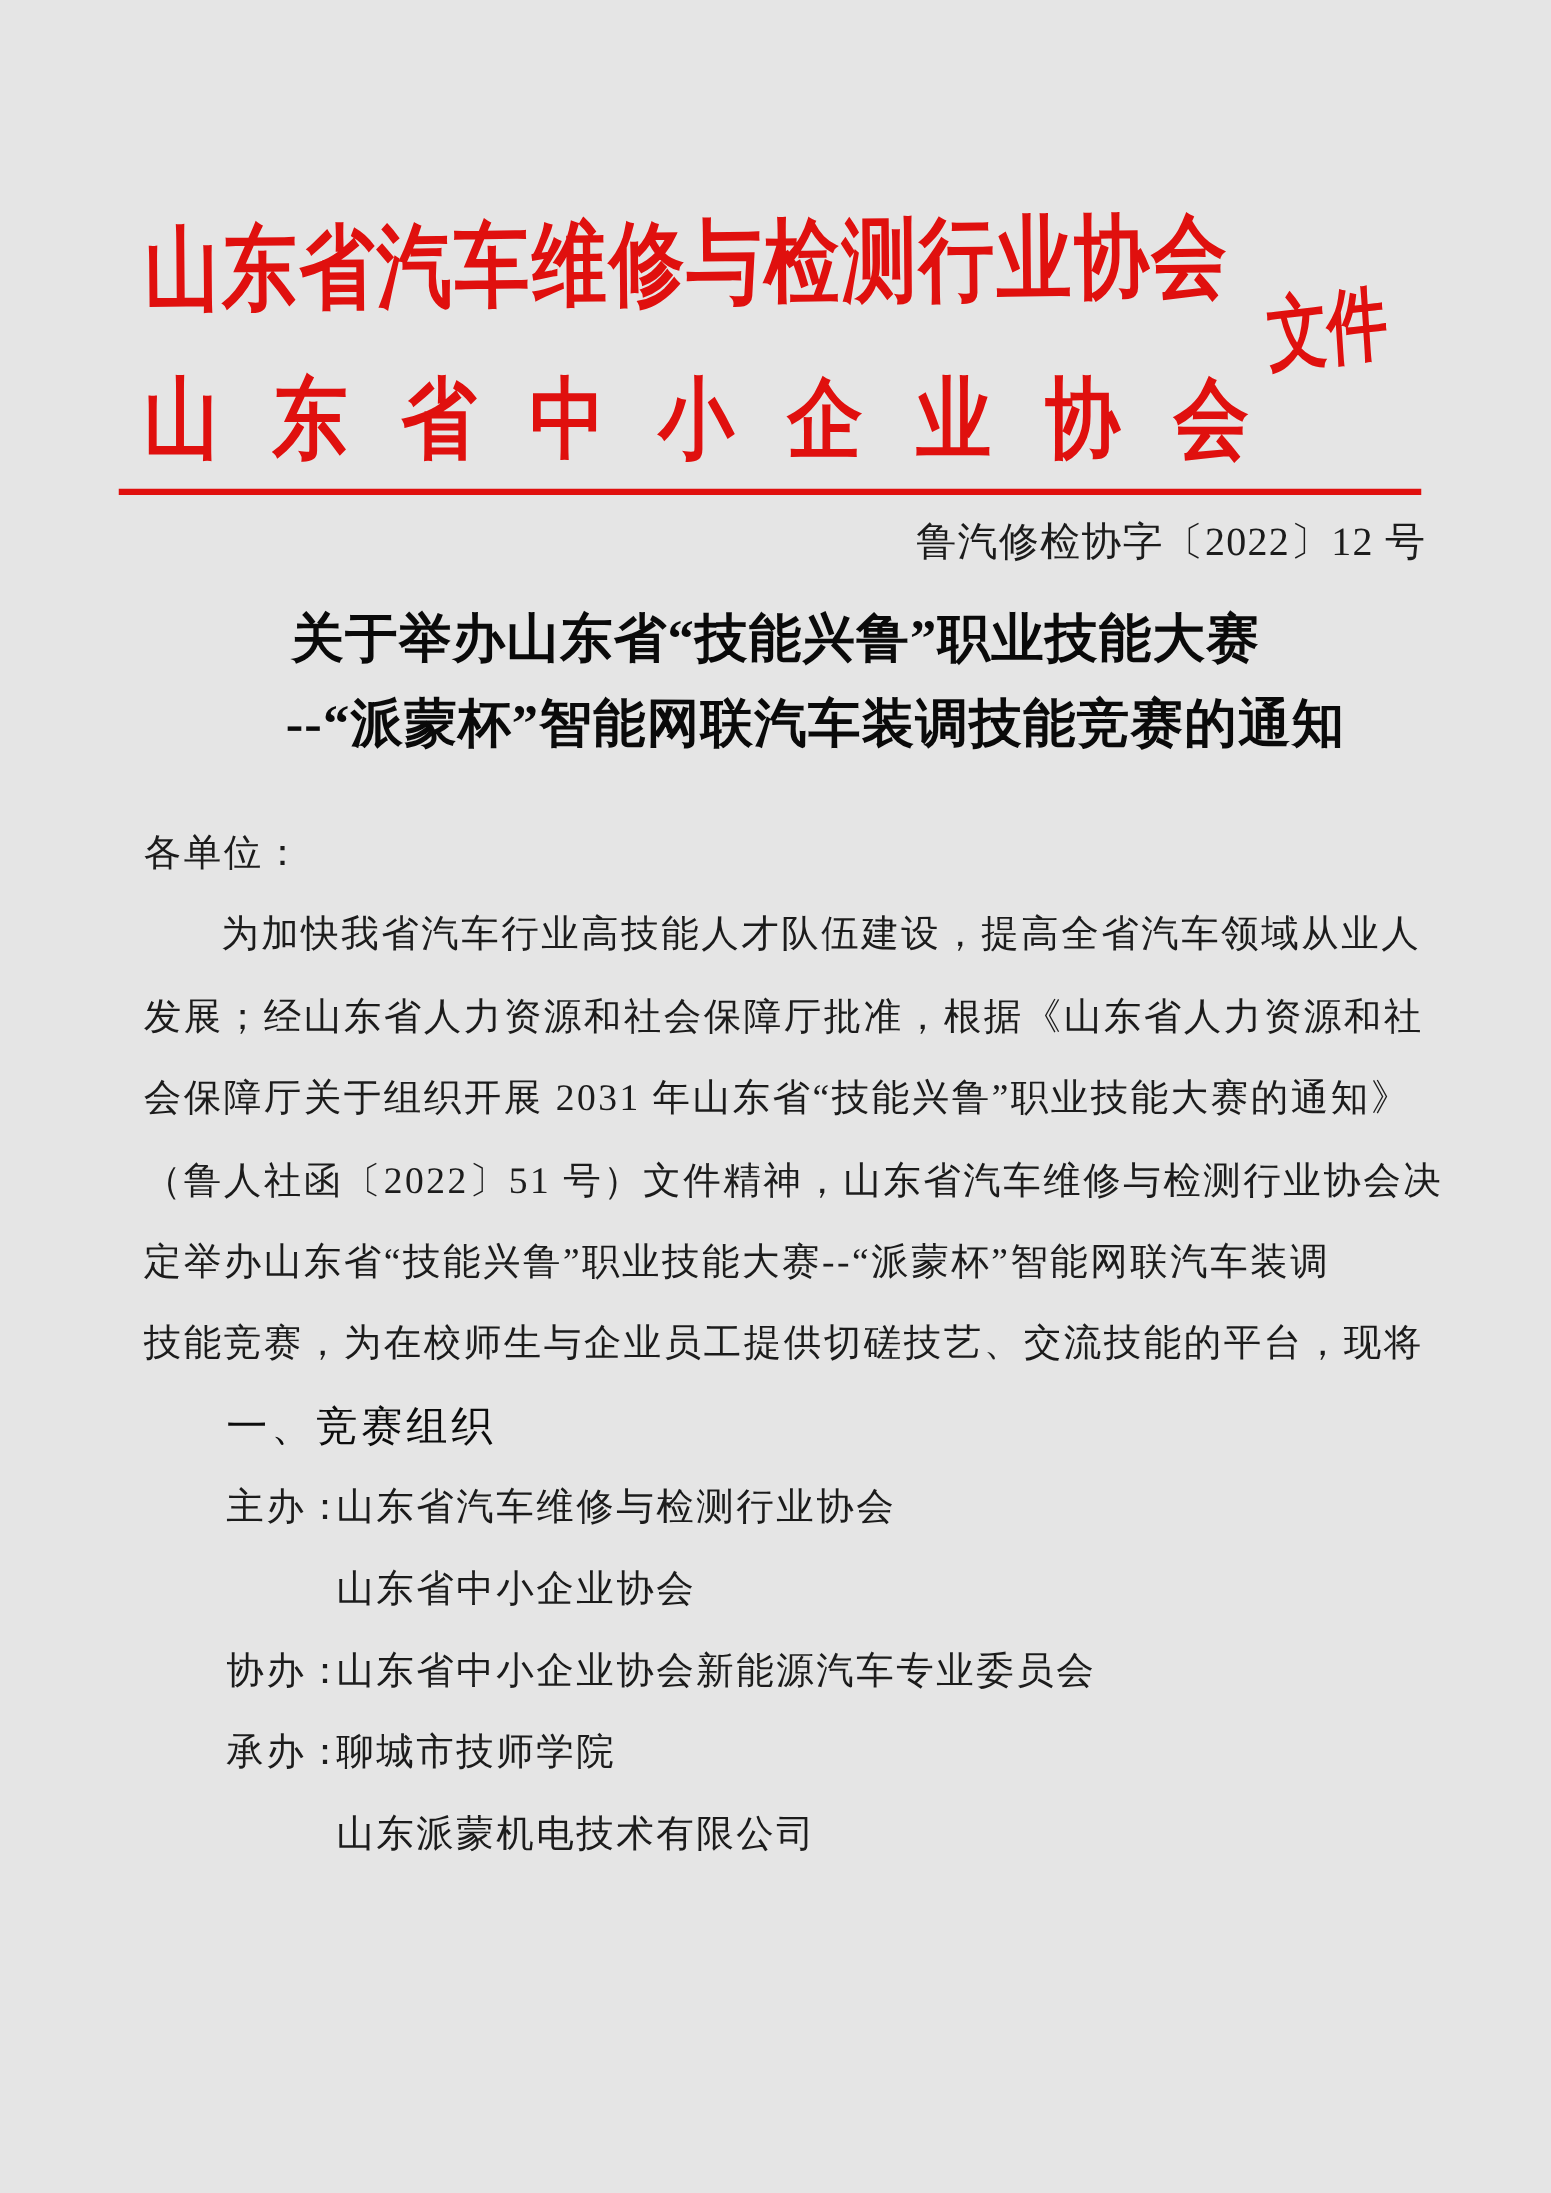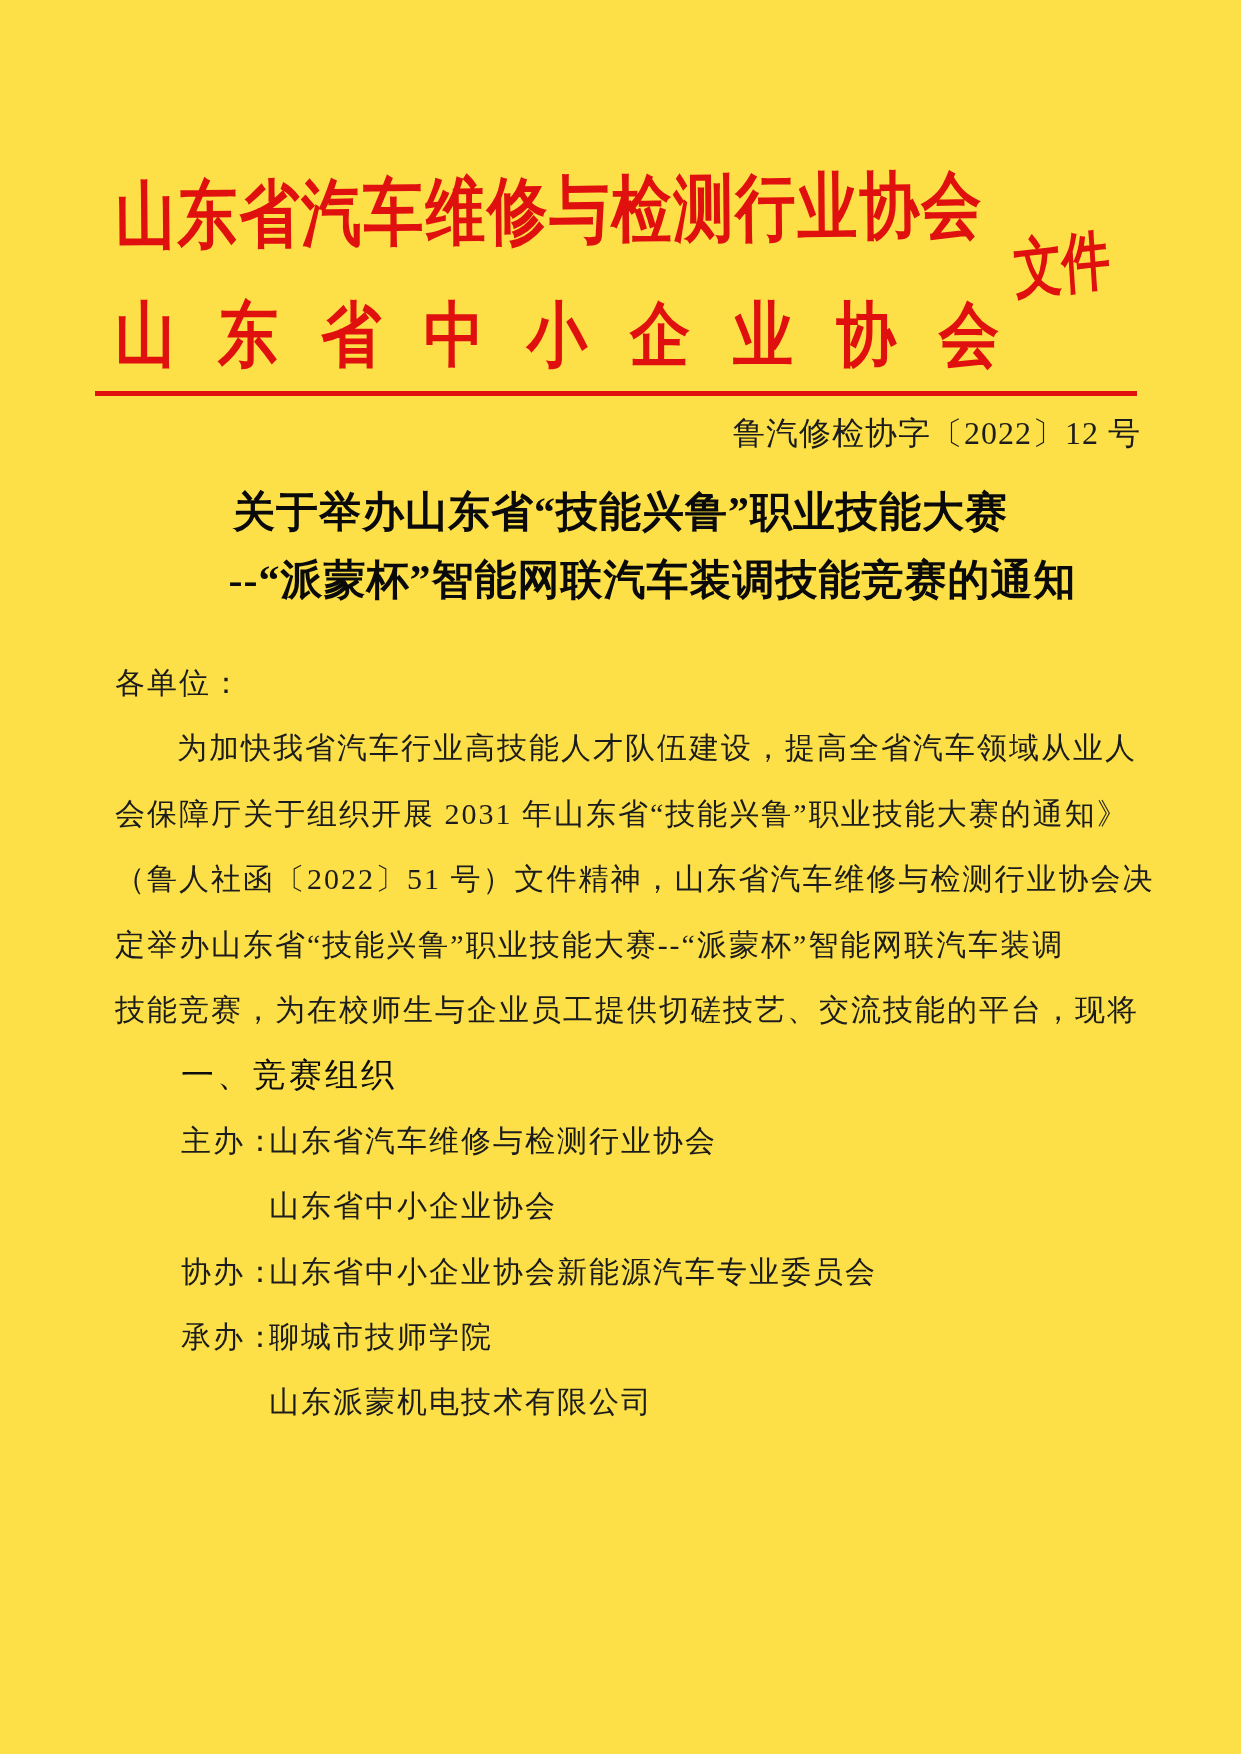--- a/index.html
+++ b/index.html
@@ -5,21 +5,21 @@
   :root{
     --accent:#e0100e;
     --ink:#1c1c1c;
   }
   html,body{margin:0;padding:0;background:#888;}
   .page{
     position:relative;
     width:1241px;
     height:1754px;
     margin:0 auto;
-    background:#fde047;
+    background:#e5e5e5;
     overflow:hidden;
     font-family:"Liberation Serif","DejaVu Serif",serif;
   }
   
   .org1{
     position:absolute;
     left:115px; top:180px;
     font-size:60px;
     font-weight:bold;
     color:var(--accent);
@@ -121,20 +121,21 @@
   <div class="redline"></div>
   <div class="docnum">鲁汽修检协字〔2022〕12 号</div>
 
   <div class="title1">关于举办山东省“技能兴鲁”职业技能大赛</div>
   <div class="title2">--“派蒙杯”智能网联汽车装调技能竞赛的通知</div>
 
   <div class="docbody">
     <div class="line salutation">各单位：</div>
 
     <div class="line para indent">为加快我省汽车行业高技能人才队伍建设，提高全省汽车领域从业人</div>
+    <div class="line para">发展；经山东省人力资源和社会保障厅批准，根据《山东省人力资源和社</div>
     <div class="line para">会保障厅关于组织开展 2031 年山东省“技能兴鲁”职业技能大赛的通知》</div>
     <div class="line para">（鲁人社函〔2022〕51 号）文件精神，山东省汽车维修与检测行业协会决</div>
     <div class="line para">定举办山东省“技能兴鲁”职业技能大赛--“派蒙杯”智能网联汽车装调</div>
     <div class="line para">技能竞赛，为在校师生与企业员工提供切磋技艺、交流技能的平台，现将</div>
 
     <div class="line heading">一、竞赛组织</div>
 
     <div class="line listrow">
       <span class="label">主办：</span><span class="value">山东省汽车维修与检测行业协会</span>
     </div>

